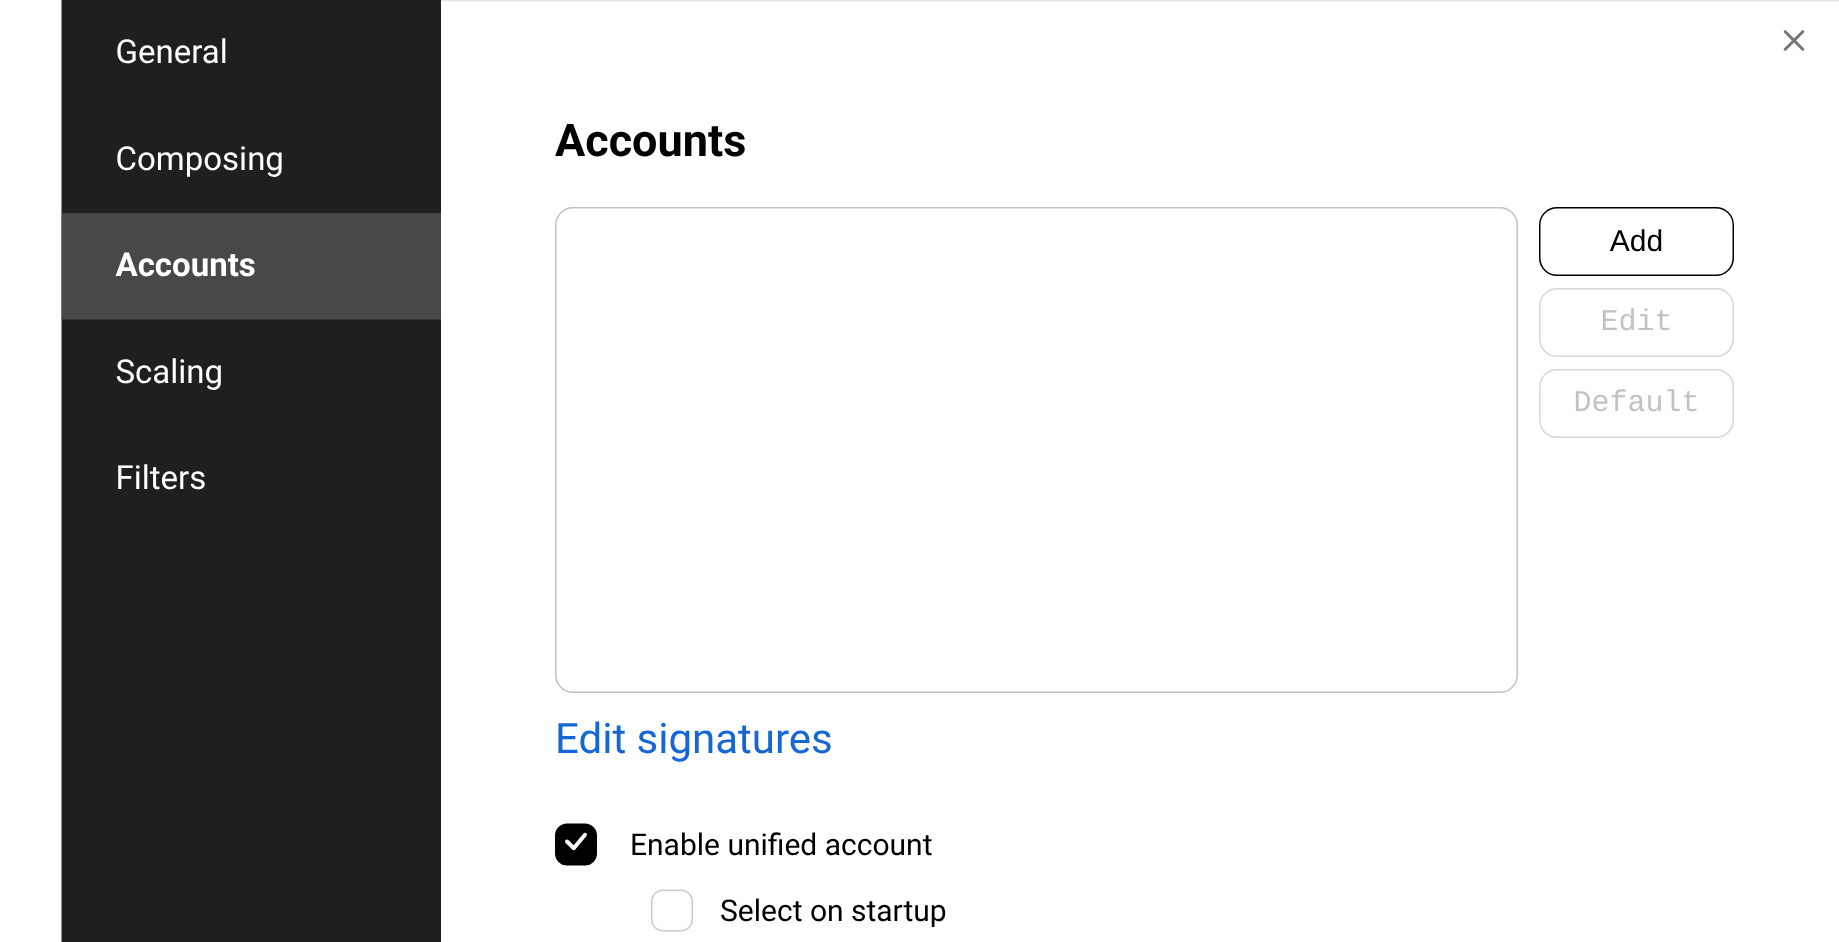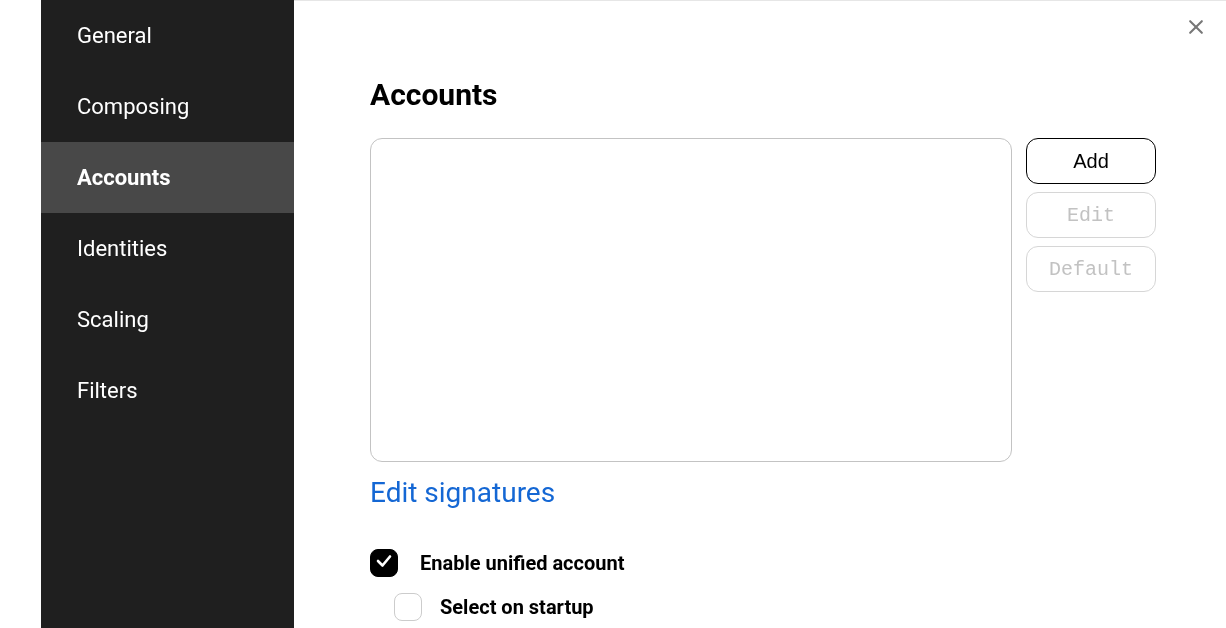--- a/index.html
+++ b/index.html
@@ -108,24 +108,23 @@
       margin-top: 14px;
       font-size: 28px;
       color: #1467d4;
       cursor: pointer;
     }
     .checkbox-row {
       display: flex;
       align-items: center;
       gap: 22px;
       margin-top: 40px;
-      font-weight: bold;
     }
     .checkbox-row.indented {
-      margin-left: 24px;
+      margin-left: 64px;
       margin-top: 16px;
       gap: 18px;
     }
     .checkbox {
       width: 28px;
       height: 28px;
       border: 1.5px solid #ccc;
       border-radius: 8px;
       background: #fff;
       display: flex;
@@ -153,23 +152,20 @@
 
 <nav class="sidebar">
   <div class="sidebar-item">
     <span>General</span>
   </div>
   <div class="sidebar-item">
     <span>Composing</span>
   </div>
   <div class="sidebar-item selected">
     <span>Accounts</span>
-  </div>
-  <div class="sidebar-item">
-    <span>Identities</span>
   </div>
   <div class="sidebar-item">
     <span>Scaling</span>
   </div>
   <div class="sidebar-item">
     <span>Filters</span>
   </div>
 </nav>
 
 <main class="main">

